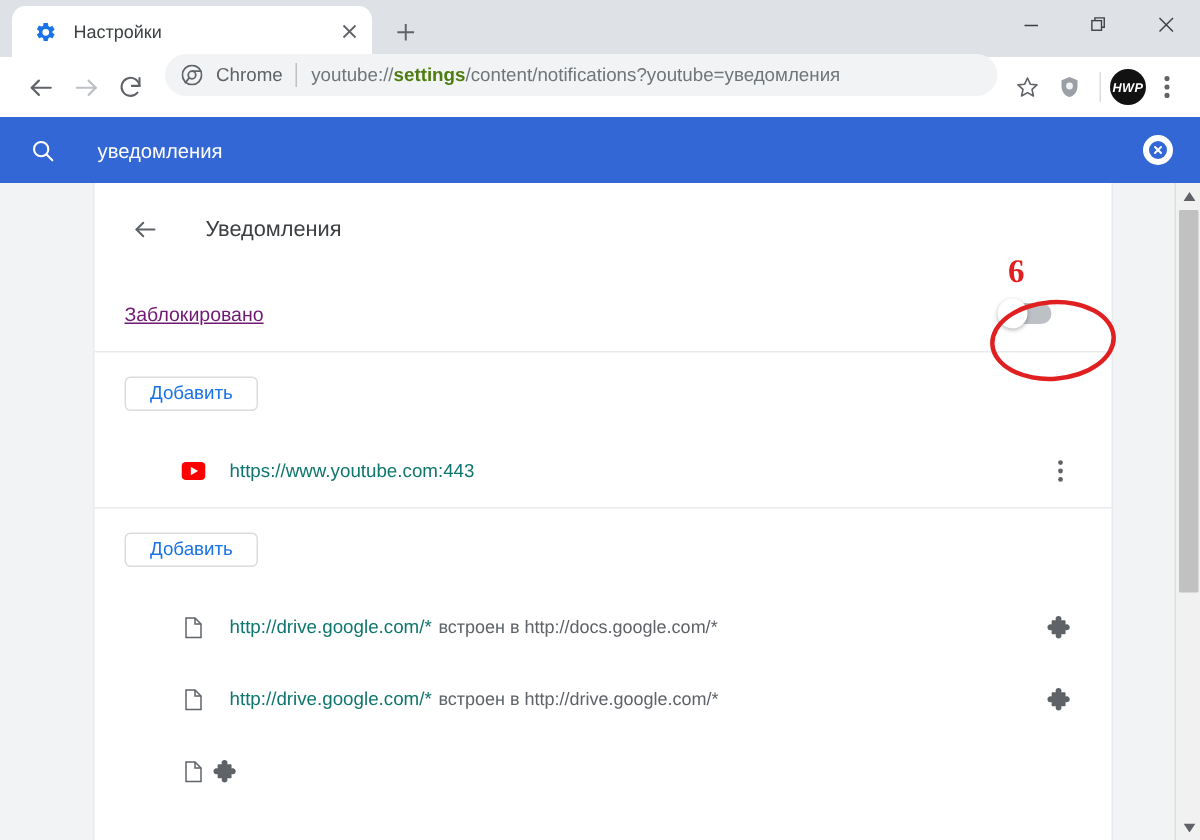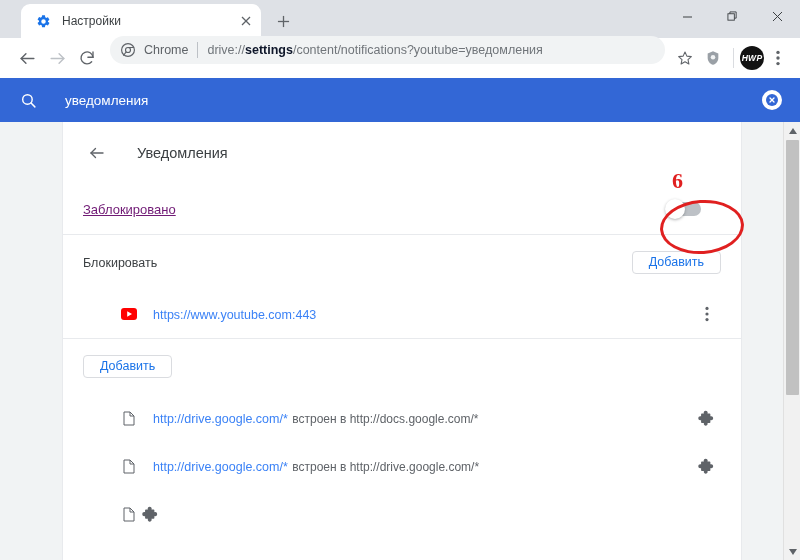--- a/index.html
+++ b/index.html
@@ -12,21 +12,21 @@
 
   
   .tabstrip {
     position: absolute; left: 0; top: 0;
     width: 800px; height: 38px;
     background: #dee1e6;
     display: flex; align-items: flex-end;
   }
   .tab {
     position: relative;
-    margin-left: 21px;
+    margin-left: 8px;
     width: 240px; height: 34px;
     background: #ffffff;
     border-radius: 9px 9px 0 0;
     display: flex; align-items: center;
     padding: 0 6px 0 14px;
   }
   .tab-favicon {
     width: 16px; height: 16px; flex: 0 0 16px;
     display: flex; align-items: center; justify-content: center;
   }
@@ -92,21 +92,21 @@
   .omni-sep {
     width: 1px; height: 16px;
     background: #bdc1c6;
     margin: 0 9px;
     flex: 0 0 1px;
   }
   .omni-url {
     font-size: 12.5px; color: #70757a;
     white-space: nowrap; overflow: hidden;
   }
-  .omni-url b { color: #0f172a; font-weight: 700; }
+  .omni-url b { color: #4d7c0f; font-weight: 700; }
   .tb-icon {
     width: 28px; height: 28px;
     display: flex; align-items: center; justify-content: center;
     color: #5f6368; flex: 0 0 28px;
   }
   .tb-sep { width:1px; height:20px; background:#dadce0; margin:0 6px; flex:0 0 1px;}
   .avatar {
     width: 24px; height: 24px; border-radius: 50%;
     background: #121212; color: #ffffff;
     font-size: 8.5px; font-weight: 700; letter-spacing: .3px;
@@ -207,21 +207,21 @@
   .site-row {
     display: flex; align-items: center;
     min-height: 48px;
     padding: 6px 20px 6px 58px;
   }
   .site-favicon {
     width: 16px; height: 16px; flex: 0 0 16px;
     display: flex; align-items: center; justify-content: center;
   }
   .site-texts { margin-left: 16px; flex: 1 1 auto; overflow: hidden; }
-  .site-primary { font-size: 12.5px; color: #3b82f6; white-space: nowrap; }
+  .site-primary { font-size: 12.5px; color: #0f766e; white-space: nowrap; }
   .site-secondary { font-size: 12px; color: #5f6368; margin-top: 18px; white-space: nowrap; }
   .row-action {
     width: 28px; height: 28px; flex: 0 0 28px;
     display: flex; align-items: center; justify-content: center;
     color: #5f6368;
   }
 
   
   .scrollbar {
     position: absolute; right: 0; top: 122px;
@@ -328,21 +328,21 @@
     <span class="omni-icon">
       <svg width="14" height="14" viewBox="0 0 24 24">
         <circle cx="12" cy="12" r="11" fill="none" stroke="#5f6368" stroke-width="2"></circle>
         <circle cx="12" cy="12" r="4.3" fill="none" stroke="#5f6368" stroke-width="2"></circle>
         <line x1="12" y1="7.7" x2="22.5" y2="7.7" stroke="#5f6368" stroke-width="2"></line>
         <line x1="9" y1="15" x2="4" y2="21.5" stroke="#5f6368" stroke-width="2"></line>
       </svg>
     </span>
     <span class="omni-chip">Chrome</span>
     <span class="omni-sep"></span>
-    <span class="omni-url"><span>drive://</span><b>settings</b><span>/content/notifications?youtube=уведомления</span></span>
+    <span class="omni-url"><span>youtube://</span><b>settings</b><span>/content/notifications?youtube=уведомления</span></span>
   </div>
 
   <span class="tb-icon">
     <svg width="16" height="16" viewBox="0 0 24 24" fill="none" stroke="#5f6368" stroke-width="1.6" stroke-linejoin="round">
       <polygon points="12,3 14.8,9.2 21.5,9.9 16.5,14.4 17.9,21 12,17.6 6.1,21 7.5,14.4 2.5,9.9 9.2,9.2"></polygon>
     </svg>
   </span>
   <span class="tb-icon">
     <svg width="16" height="16" viewBox="0 0 24 24" fill="#9aa0a6">
       <path d="M12 2 4 5.2v6.3c0 5 3.4 9.6 8 10.5 4.6-.9 8-5.5 8-10.5V5.2L12 2z"></path>
@@ -394,21 +394,20 @@
 
     <div class="row-toggle">
       <span class="label">Заблокировано</span>
       <span class="switch">
         <span class="track"></span>
         <span class="knob"></span>
       </span>
     </div>
 
     <div class="section-head">
-      <span class="label">Блокировать</span>
       <button class="add-btn">Добавить</button>
     </div>
     <div class="site-row">
       <span class="site-favicon">
         <svg width="16" height="12" viewBox="0 0 16 12">
           <rect x="0" y="0" width="16" height="12" rx="3" fill="#ff0000"></rect>
           <polygon points="6.2,3.2 11,6 6.2,8.8" fill="#ffffff"></polygon>
         </svg>
       </span>
       <span class="site-texts">

